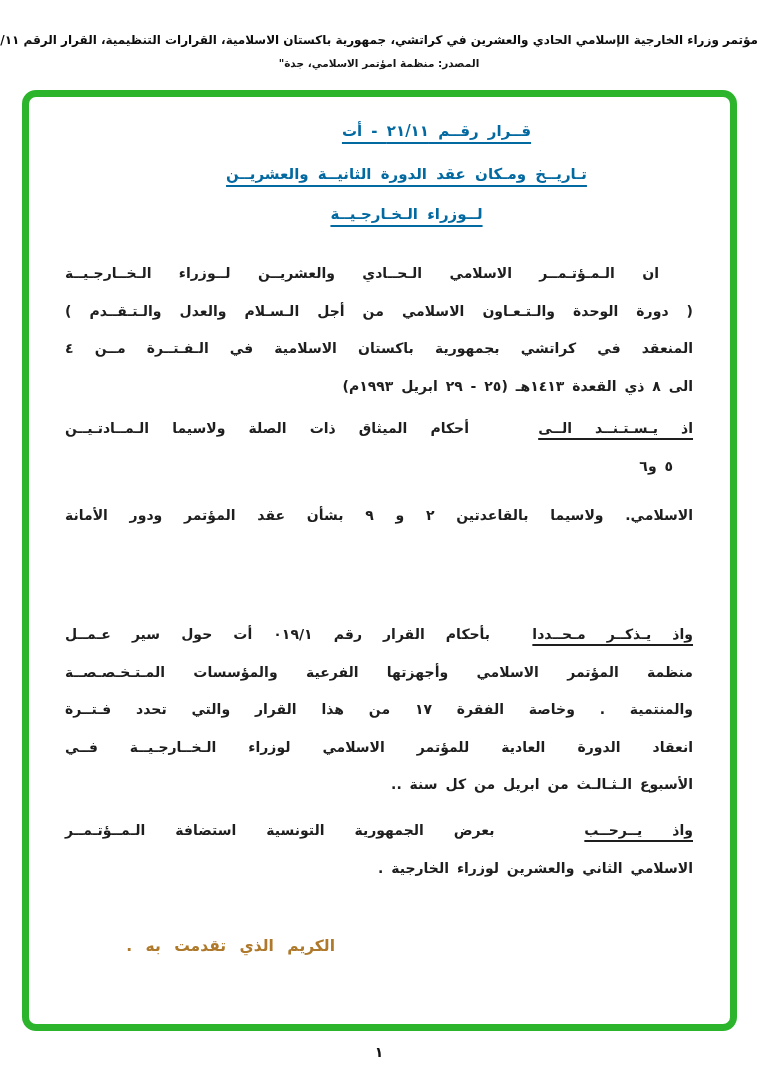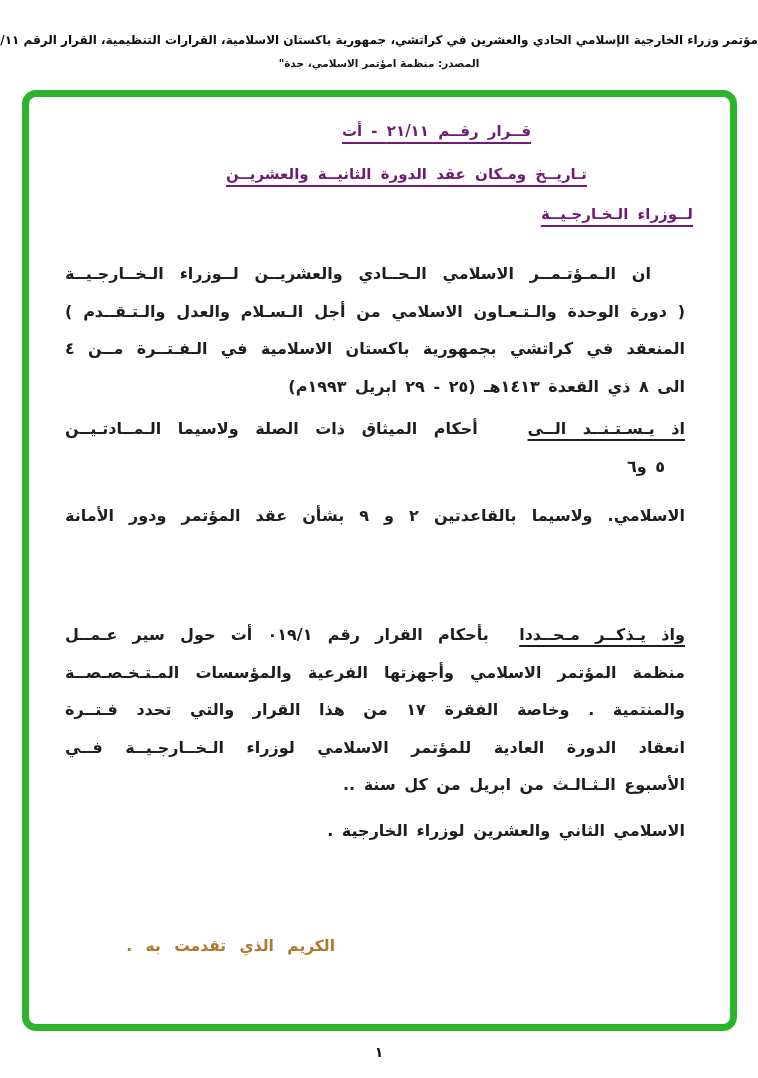--- a/index.html
+++ b/index.html
@@ -17,25 +17,25 @@
   }
   .frame{
     position:absolute;left:22px;top:90px;width:701px;height:927px;
     border:7px solid #2cb52c;border-radius:14px;background:#fff;
   }
   .content{
     position:absolute;left:36px;right:37px;top:0;bottom:0;direction:rtl;
   }
   .t{
     position:absolute;right:0;text-align:center;font-weight:bold;font-size:15px;
-    color:#701a75;letter-spacing:0.5px;word-spacing:4px;
+    color:#0369a1;letter-spacing:0.5px;word-spacing:4px;
   }
   .ul{text-decoration:underline;text-underline-offset:6px;text-decoration-thickness:1.5px;}
   .p{
-    position:absolute;left:0;right:8px;font-size:16px;font-weight:bold;
+    position:absolute;left:0;right:0;font-size:14px;font-weight:bold;
     line-height:37.5px;color:#1e1e1e;word-spacing:3px;
   }
   .ln{min-height:37.5px;}
   .j{text-align:justify;text-align-last:justify;}
   .r{text-align:right;}
   .ind1{padding-right:34px;}
   .ind2{padding-right:24px;}
   .pr20{padding-right:20px;}
   .lead{text-decoration:underline;text-underline-offset:5px;text-decoration-thickness:1.5px;margin-top:48px;}
   .marker{margin-left:12px;}
@@ -52,21 +52,21 @@
 <body>
 
 <div class="hdr1">مؤتمر وزراء الخارجية الإسلامي الحادي والعشرين في كراتشي، جمهورية باكستان الاسلامية، القرارات التنظيمية، القرار الرقم ٢١/١١-أت</div>
 <div class="hdr2">المصدر: منظمة امؤتمر الاسلامي، جدة"</div>
 
 <div class="frame">
   <div class="content">
 
     <div class="t ul" style="top:25px;left:115px;">قــرار رقــم ٢١/١١ - أت</div>
     <div class="t ul" style="top:68px;left:55px;">تـاريــخ ومـكان عقد الدورة الثانيــة والعشريــن</div>
-    <div class="t ul" style="top:108px;left:55px;text-align:right;">لــوزراء الـخـارجـيــة</div>
+    <div class="t ul" style="top:108px;left:55px;">لــوزراء الـخـارجـيــة</div>
 
     <div class="p" style="top:158px;">
       <div class="ln j ind1">ان الـمـؤتـمــر الاسلامي الـحــادي والعشريــن لــوزراء الـخــارجـيــة</div>
       <div class="ln j">( دورة الوحدة والـتـعـاون الاسلامي من أجل الـسـلام والعدل والـتـقــدم )</div>
       <div class="ln j">المنعقد في كراتشي بجمهورية باكستان الاسلامية في الـفـتــرة مــن ٤</div>
       <div class="ln r">الى ٨ ذي القعدة ١٤١٣هـ (٢٥ - ٢٩ ابريل ١٩٩٣م)</div>
     </div>
 
     <div class="p" style="top:313px;">
       <div class="ln j">
@@ -83,20 +83,23 @@
       <div class="ln j">
         <span class="lead">واذ يـذكــر مـحــددا</span><span>&nbsp; بأحكام القرار رقم ٠١٩/١ أت حول سير عـمــل</span>
       </div>
       <div class="ln j">منظمة المؤتمر الاسلامي وأجهزتها الفرعية والمؤسسات المـتـخـصـصــة</div>
       <div class="ln j">والمنتمية . وخاصة الفقرة ١٧ من هذا القرار والتي تحدد فـتــرة</div>
       <div class="ln j">انعقاد الدورة العادية للمؤتمر الاسلامي لوزراء الـخــارجـيــة فــي</div>
       <div class="ln r">الأسبوع الـثـالـث من ابريل من كل سنة ..</div>
     </div>
 
     <div class="p" style="top:715px;">
+      <div class="ln j">
+        <span class="lead">واذ يــرحــب</span><span>&nbsp;&nbsp; بعرض الجمهورية التونسية استضافة الـمــؤتـمــر</span>
+      </div>
       <div class="ln r">الاسلامي الثاني والعشرين لوزراء الخارجية .</div>
     </div>
 
 
     <div class="faded">الكريم الذي تقدمت به .</div>
 
   </div>
 </div>
 
 <div class="pageno">١</div>

